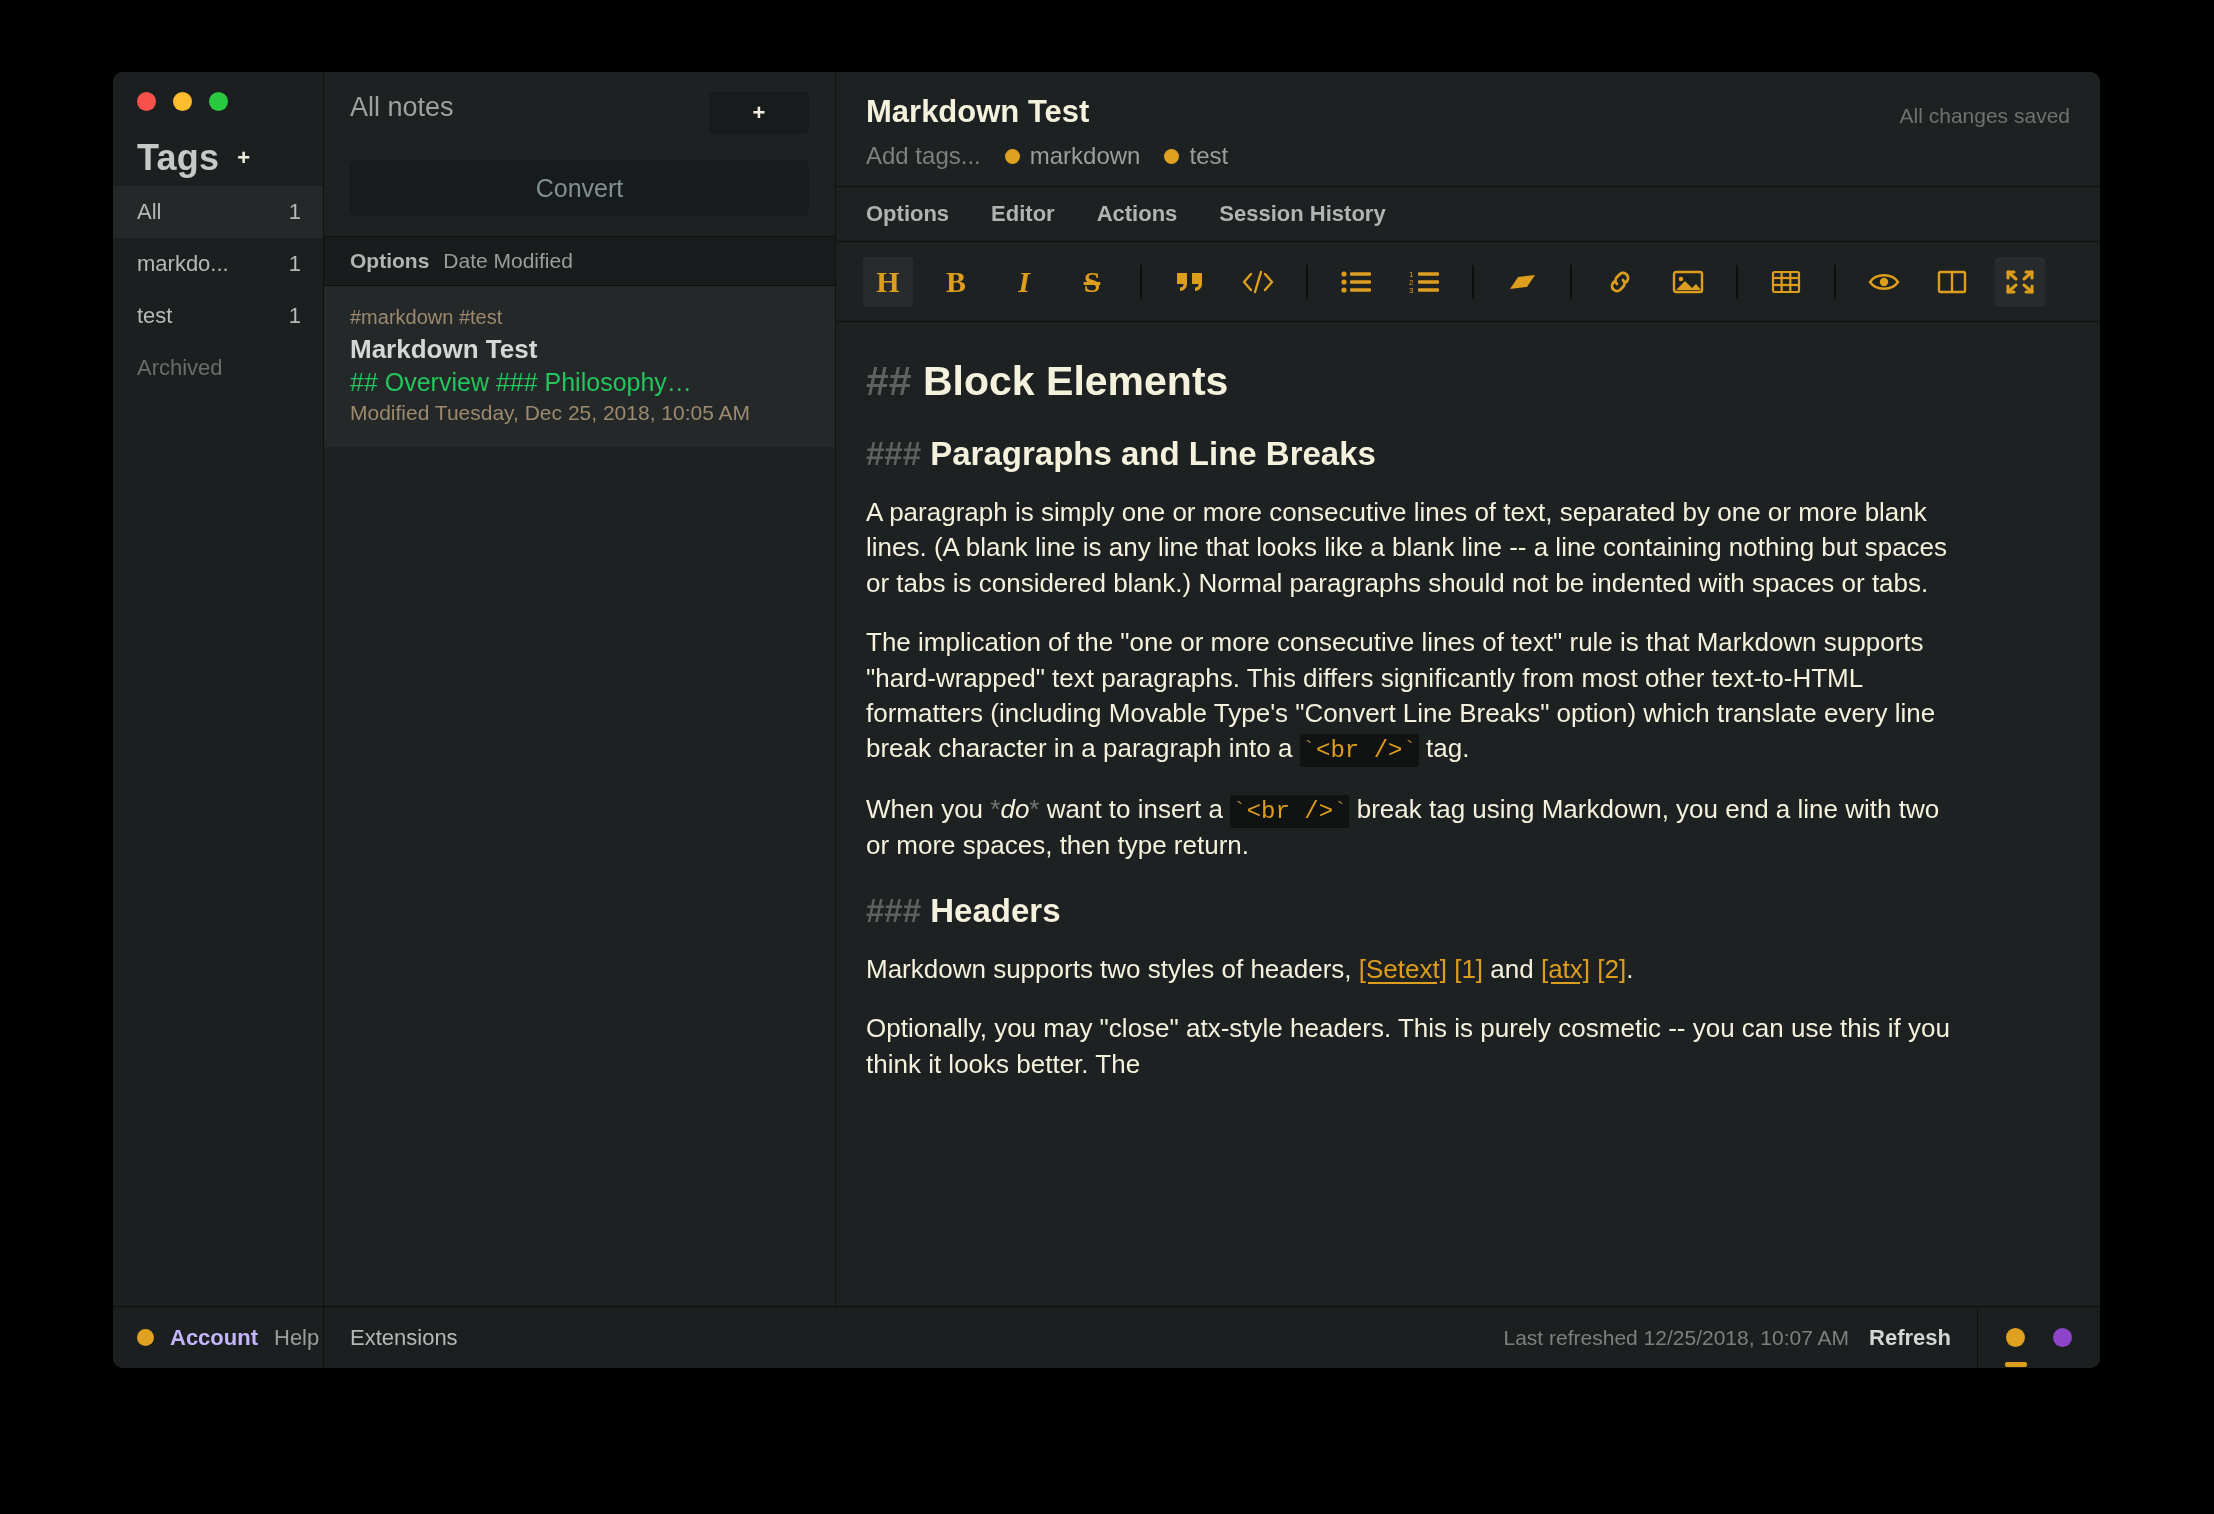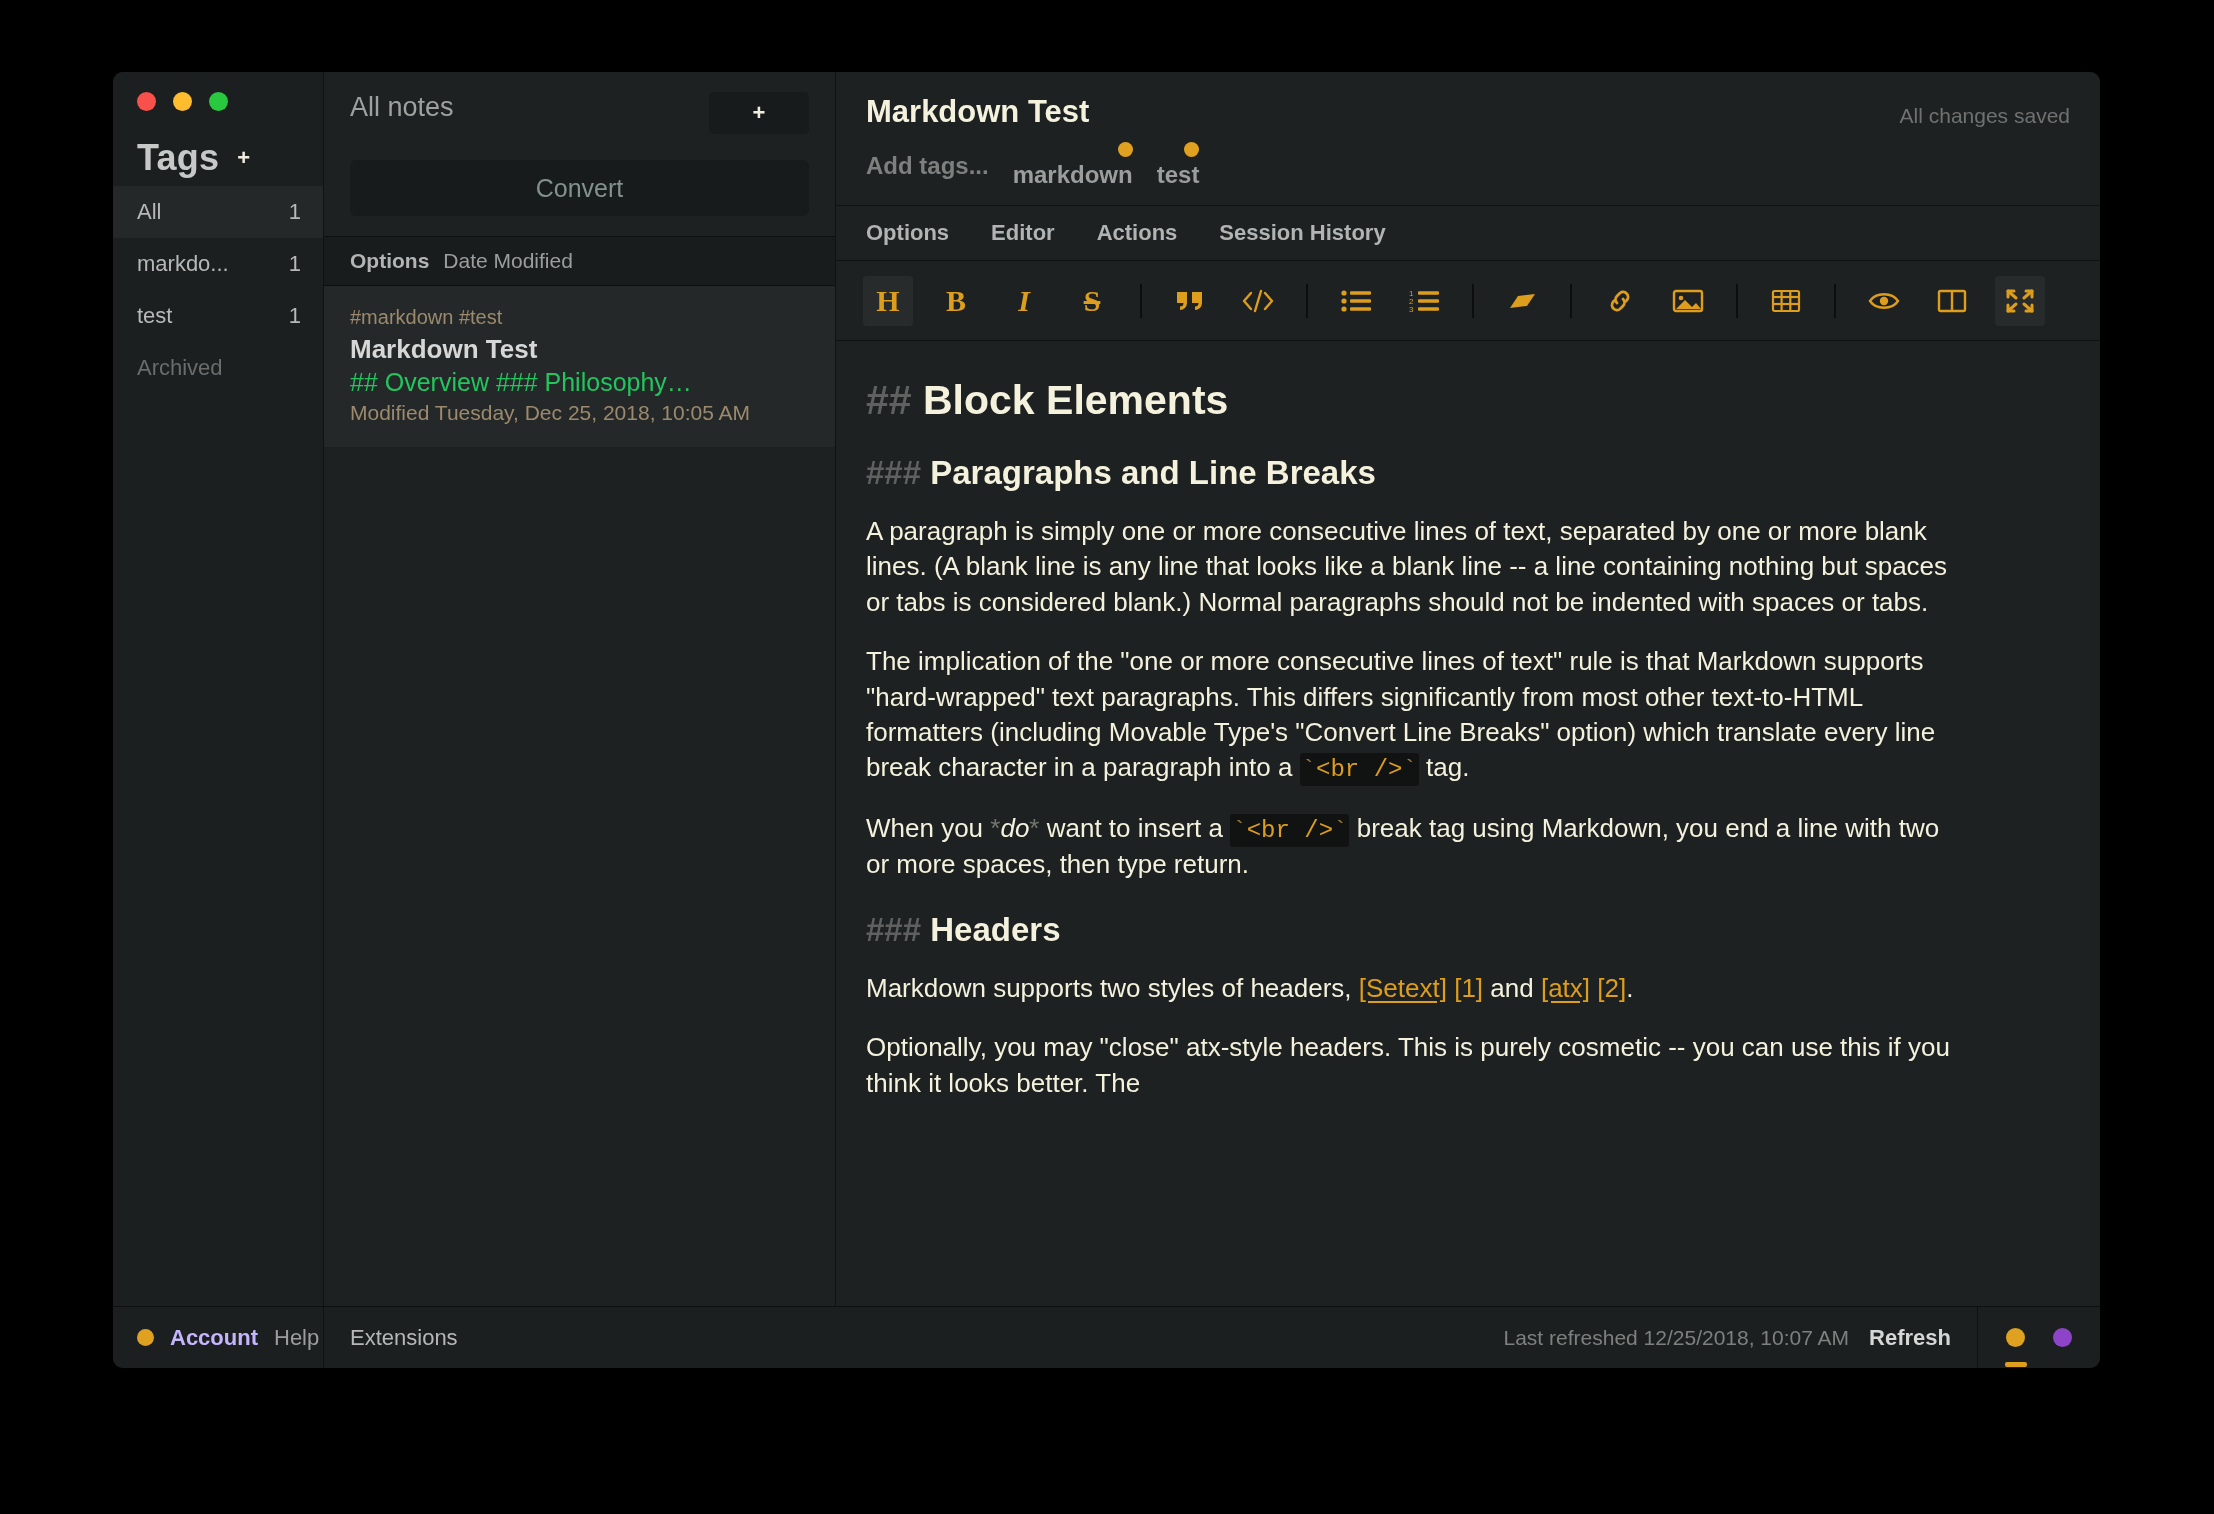--- a/index.html
+++ b/index.html
@@ -196,29 +196,27 @@
   #save-status {
     color: #6f7271;
     font-size: 21px;
     padding-top: 10px;
   }
   #tags-row {
     margin-top: 12px;
     display: flex;
     align-items: center;
     gap: 0;
-    font-weight: bold;
   }
   #add-tags-placeholder { color: #7d807f; font-size: 24px; }
   .tag-chip {
     display: flex;
-    align-items: flex-end;
-    gap: 4px;
+    align-items: center;
+    gap: 10px;
     margin-left: 24px;
-    flex-direction: column;
   }
   .tag-chip-dot {
     width: 15px; height: 15px; border-radius: 50%;
     background: #e0a020;
   }
   .tag-chip-label { color: #9b9e9d; font-size: 24px; }
 
   #menu-bar {
     height: 55px;
     display: flex;

